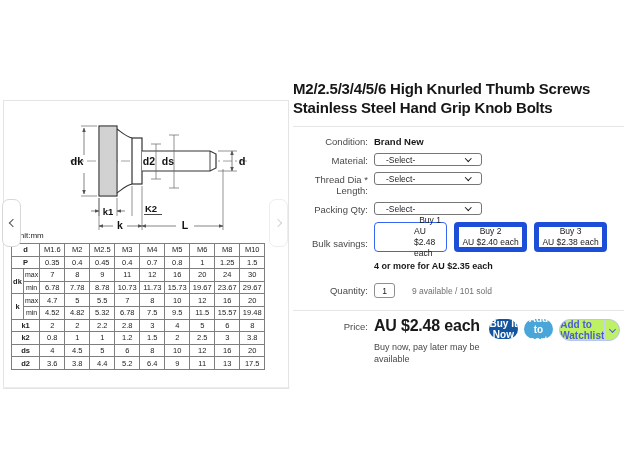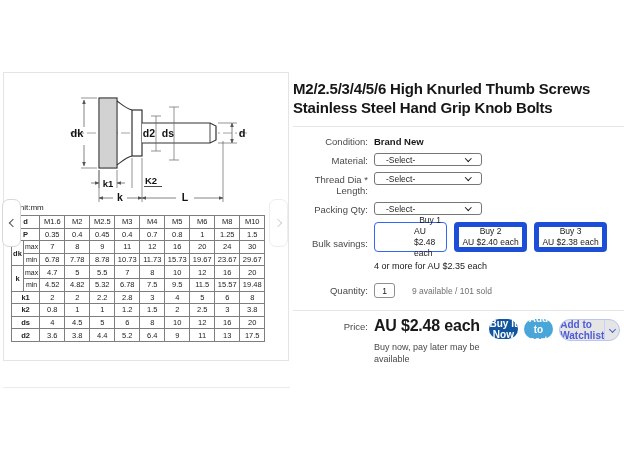--- a/index.html
+++ b/index.html
@@ -1,20 +1,20 @@
 <!DOCTYPE html>
 <html><head>
 <meta charset="utf-8">
 <style>
   * { margin:0; padding:0; box-sizing:border-box; }
   html,body { width:628px; height:472px; background:#fff; overflow:hidden; }
   body { position:relative; font-family:"Liberation Sans", sans-serif; color:#191919; }
 
   
-  .image-box { position:absolute; left:3px; top:72px; width:286px; height:289px;
+  .image-box { position:absolute; left:3px; top:100px; width:286px; height:289px;
                border:1px solid #e4e4e4; background:#fff; }
   .diagram-svg { position:absolute; left:0; top:12px; width:284px; height:124px; }
   .unit-note { position:absolute; left:10px; top:130px; font-size:8px; color:#222; }
   .spec-table { position:absolute; left:7px; top:142px; border-collapse:collapse;
                 font-size:7.5px; color:#222; }
   .spec-table th, .spec-table td { border:1px solid #7e7e7e; text-align:center;
                 vertical-align:middle; height:12.6px; padding:0 1px; font-weight:normal; }
   .spec-table td { min-width:25px; }
   .spec-table .lbl { font-weight:bold; min-width:12px; }
   .spec-table .sub { min-width:15px; font-size:7px; }
@@ -40,40 +40,40 @@
             padding:0 11px; font-size:8.5px; color:#1f1f1f; cursor:pointer; }
   .select .chev-down { width:4.5px; height:4.5px; border-right:1.2px solid #191919;
             border-bottom:1.2px solid #191919; transform:rotate(45deg); margin-top:-2px; }
   .bulk-row { margin-top:7px; margin-bottom:0; align-items:center; }
   .bulk-row .lab { padding-top:13px; }
   .offers { display:flex; gap:7px; }
   .offer { width:73px; height:30px; border:5px solid #1d4ed8; border-radius:4px; background:#fff;
            display:flex; flex-direction:column; align-items:center; justify-content:center;
            font-size:8.5px; line-height:11px; color:#191919; cursor:pointer; }
   .offer.selected { border:1px solid #3665f3;padding-left:39px; }
-  .bulk-note { margin:9px 0 0 81px; font-size:9px; font-weight:normal; }
+  .bulk-note { margin:9px 0 0 81px; font-size:9px; font-weight:bold; }
   .qty-row { margin-top:12px; align-items:center; }
   .qty-row .lab { padding-top:0; }
   .qty-wrap { display:flex; align-items:center; }
   .qty-input { width:21px; height:15px; border:1px solid #8f8f8f; border-radius:3px;
                text-align:center; font-size:8.5px; font-family:"Liberation Sans",sans-serif; color:#191919; }
   .availability { margin-left:17px; font-size:8.5px; color:#707070; }
   .hr2 { margin-top:12px; margin-bottom:0; }
   .price-block { position:relative; margin-top:6px; display:grid;
                  grid-template-columns:75px 1fr; column-gap:6px; }
   .price-lab { text-align:right; font-size:9.5px; color:#4a4a4a; padding-top:4px; }
   .price-val { font-size:16px; font-weight:bold; color:#191919; letter-spacing:-0.2px; }
   .pay-later { width:112px; margin-top:7px; font-size:9px; line-height:11.5px; color:#494949; }
   .btn-stack { position:absolute; right:4px; top:2px; width:131px; display:flex;
                flex-direction:row; gap:6px; }
   .btn { height:20px; border-radius:10px; display:flex; align-items:center; justify-content:center;
          font-size:10px; font-weight:bold; cursor:pointer; border:none; }
   .btn-buy { background:#12549e; color:#fff; }
   .btn-cart { background:#4aa5d9; color:#fff; }
-  .btn-watch { height:22px; border-radius:11px; background:#e5e5e5; border:1px solid #b8c5f2;
+  .btn-watch { height:22px; border-radius:11px; background:#bef264; border:1px solid #b8c5f2;
                color:#4d5bd8; display:flex; align-items:stretch; padding:0; overflow:hidden; }
   .watch-main { flex:1; display:flex; align-items:center; justify-content:center; }
   .watch-split { width:27px; border-left:1px solid #c9d2f6; display:flex; align-items:center; justify-content:center; }
   .watch-chev { width:5px; height:5px; border-right:1.4px solid #4d5bd8;
                 border-bottom:1.4px solid #4d5bd8; transform:rotate(45deg); margin-top:-2px; }
 </style>
 </head>
 <body>
 
 <div class="image-box">

